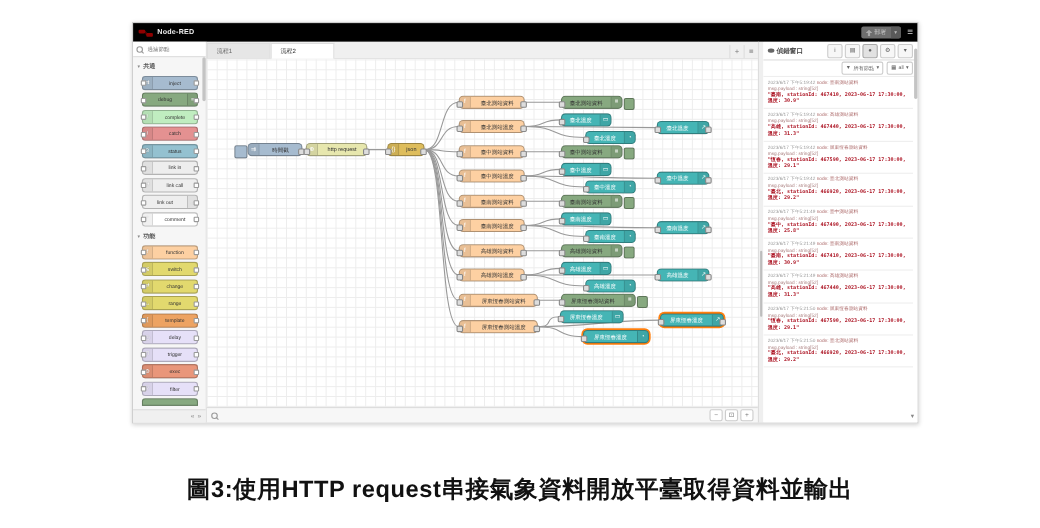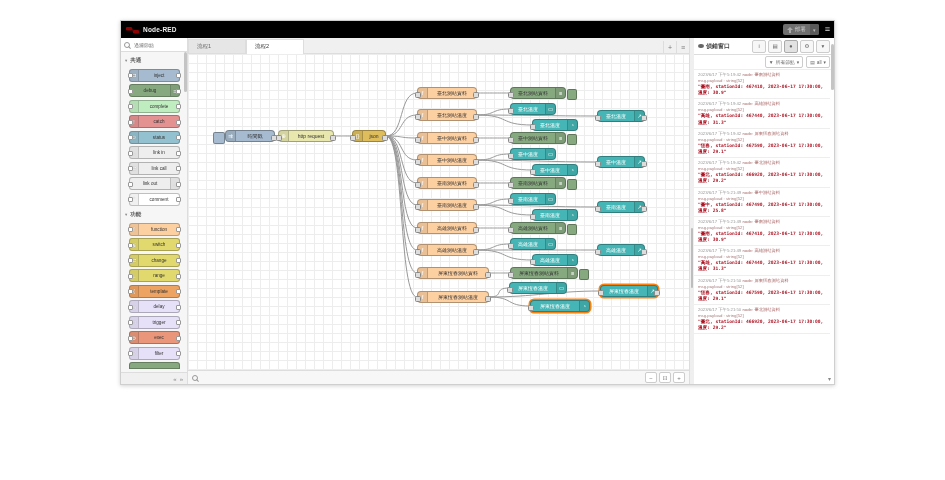--- a/index.html
+++ b/index.html
@@ -578,13 +578,14 @@
               <div class="dpay">"臺北, stationId: 466920, 2023-06-17 17:30:00, 溫度: 29.2"</div>
             </div>
           </div>
         <div class="dscroll"></div>
         <span class="sb-expand">▾</span>
       </div>
 
     </div>
   </div>
 
+  <div class="caption">圖3:使用HTTP request串接氣象資料開放平臺取得資料並輸出</div>
 </div>
 
 </body></html>

